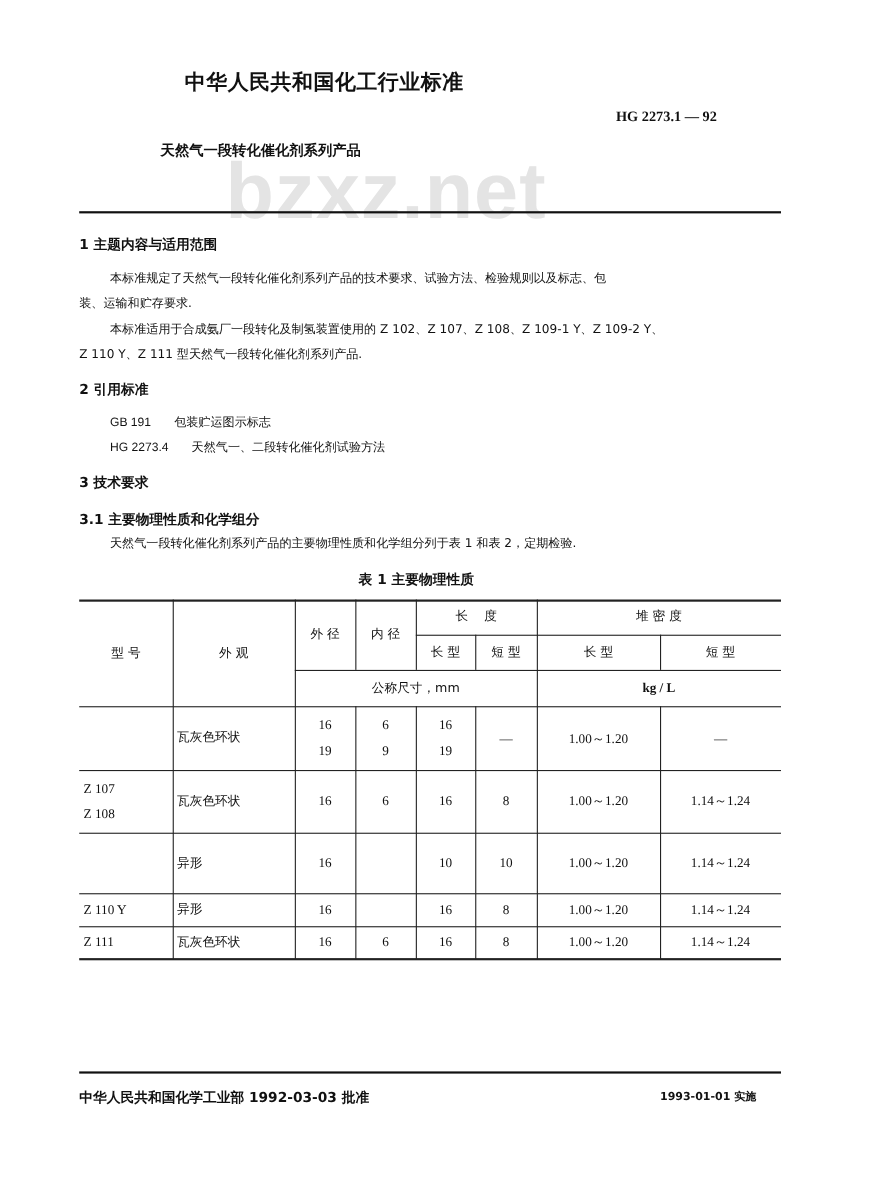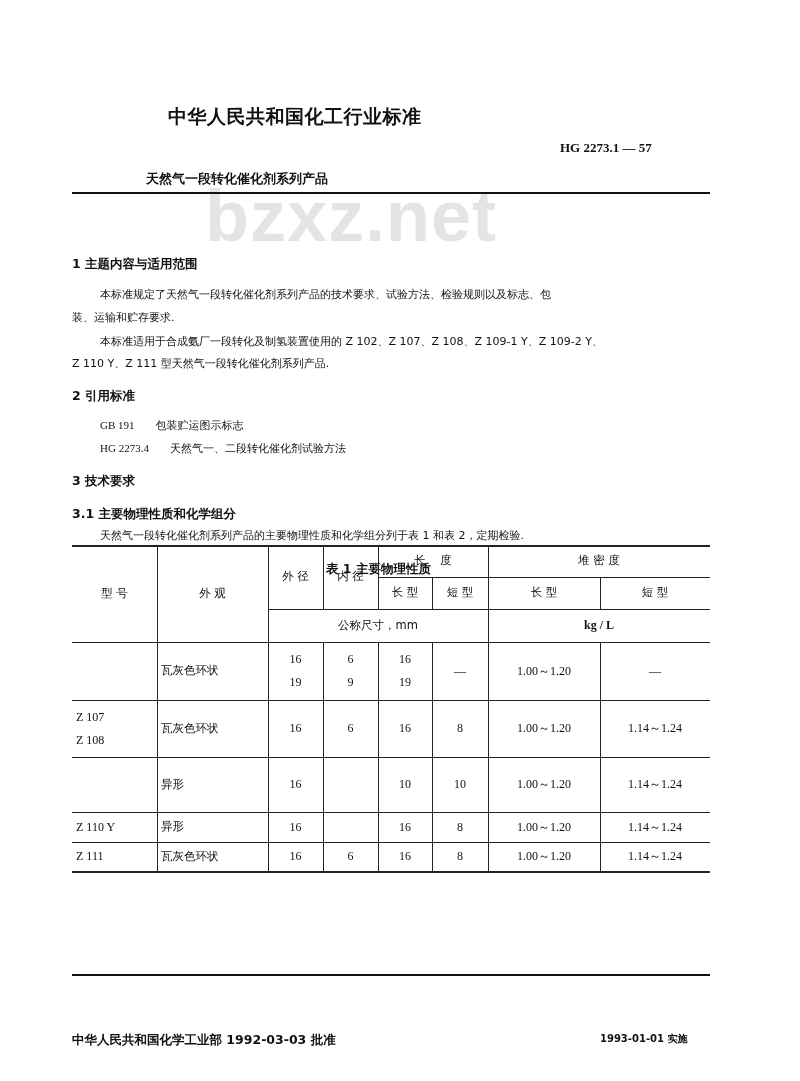--- a/index.html
+++ b/index.html
@@ -1,47 +1,47 @@
 <!DOCTYPE html>
 <html><head>
 <meta charset="utf-8">
 <style>
   html,body{margin:0;padding:0;background:#fff;}
   body{width:800px;height:1081px;position:relative;overflow:hidden;color:#111;
        font-family:"DejaVu Serif","Liberation Serif",serif;}
-  .abs{position:absolute;white-space:nowrap;margin-top:42px;}
+  .abs{position:absolute;white-space:nowrap;}
   .std-org{left:168px;top:62px;font-size:19px;font-weight:bold;font-family:"DejaVu Sans","Liberation Sans",sans-serif;letter-spacing:0.5px;}
   .std-code{left:560px;top:98px;font-size:13px;font-weight:bold;font-family:"Liberation Serif",serif;}
   .doc-title{left:146px;top:128px;font-size:13px;font-weight:bold;font-family:"DejaVu Sans","Liberation Sans",sans-serif;}
   .watermark{left:205px;top:138px;font-size:72px;font-weight:bold;color:#e4e4e4;
        font-family:"Liberation Sans","DejaVu Sans",sans-serif;letter-spacing:1px;z-index:0;line-height:1;}
   .rule{position:absolute;left:72px;width:638px;background:#111;}
   .rule.top{top:192px;height:2px;}
   .rule.bottom{top:974px;height:2px;}
   .h{font-size:12.5px;font-weight:bold;font-family:"DejaVu Sans","Liberation Sans",sans-serif;}
   .p{font-size:11px;font-family:"DejaVu Sans","Liberation Sans",sans-serif;}
-  .mono{font-family:Liberation Serif, serif;}
+  .mono{font-family:Liberation Sans, sans-serif;}
   
   .tbl{position:absolute;left:72px;top:545px;width:638px;height:327px;}
   .tl{position:absolute;background:#222;}
   .cell{position:absolute;display:flex;align-items:center;justify-content:center;
         font-size:11.5px;font-family:"DejaVu Sans","Liberation Sans",sans-serif;text-align:center;line-height:1.9;}
   .cell.left{justify-content:flex-start;padding-left:4px;box-sizing:border-box;}
   .cell.num{font-family:"Liberation Serif",serif;font-size:12px;}
   .cell .stack{display:flex;flex-direction:column;}
   .footer-l{left:72px;top:990px;font-size:12.5px;font-weight:bold;font-family:"DejaVu Sans","Liberation Sans",sans-serif;}
   .footer-r{left:600px;top:990px;font-size:10px;font-weight:bold;font-family:"DejaVu Sans","Liberation Sans",sans-serif;}
 </style>
 </head>
 <body>
 
 <div class="abs watermark">bzxz.net</div>
 
 <div class="abs std-org">中华人民共和国化工行业标准</div>
-<div class="abs std-code">HG 2273.1 — 57</div>
+<div class="abs std-code">HG 2273.1 — 92</div>
 <div class="abs doc-title">天然气一段转化催化剂系列产品</div>
 <div class="rule top"></div>
 
 <div class="abs h" style="left:72px;top:214px;">1  主题内容与适用范围</div>
 <div class="abs p" style="left:100px;top:245px;">本标准规定了天然气一段转化催化剂系列产品的技术要求、试验方法、检验规则以及标志、包</div>
 <div class="abs p" style="left:72px;top:268px;">装、运输和贮存要求.</div>
 <div class="abs p" style="left:100px;top:292px;">本标准适用于合成氨厂一段转化及制氢装置使用的 Z 102、Z 107、Z 108、Z 109-1 Y、Z 109-2 Y、</div>
 <div class="abs p" style="left:72px;top:314px;">Z 110 Y、Z 111 型天然气一段转化催化剂系列产品.</div>
 
 <div class="abs h" style="left:72px;top:346px;">2  引用标准</div>

